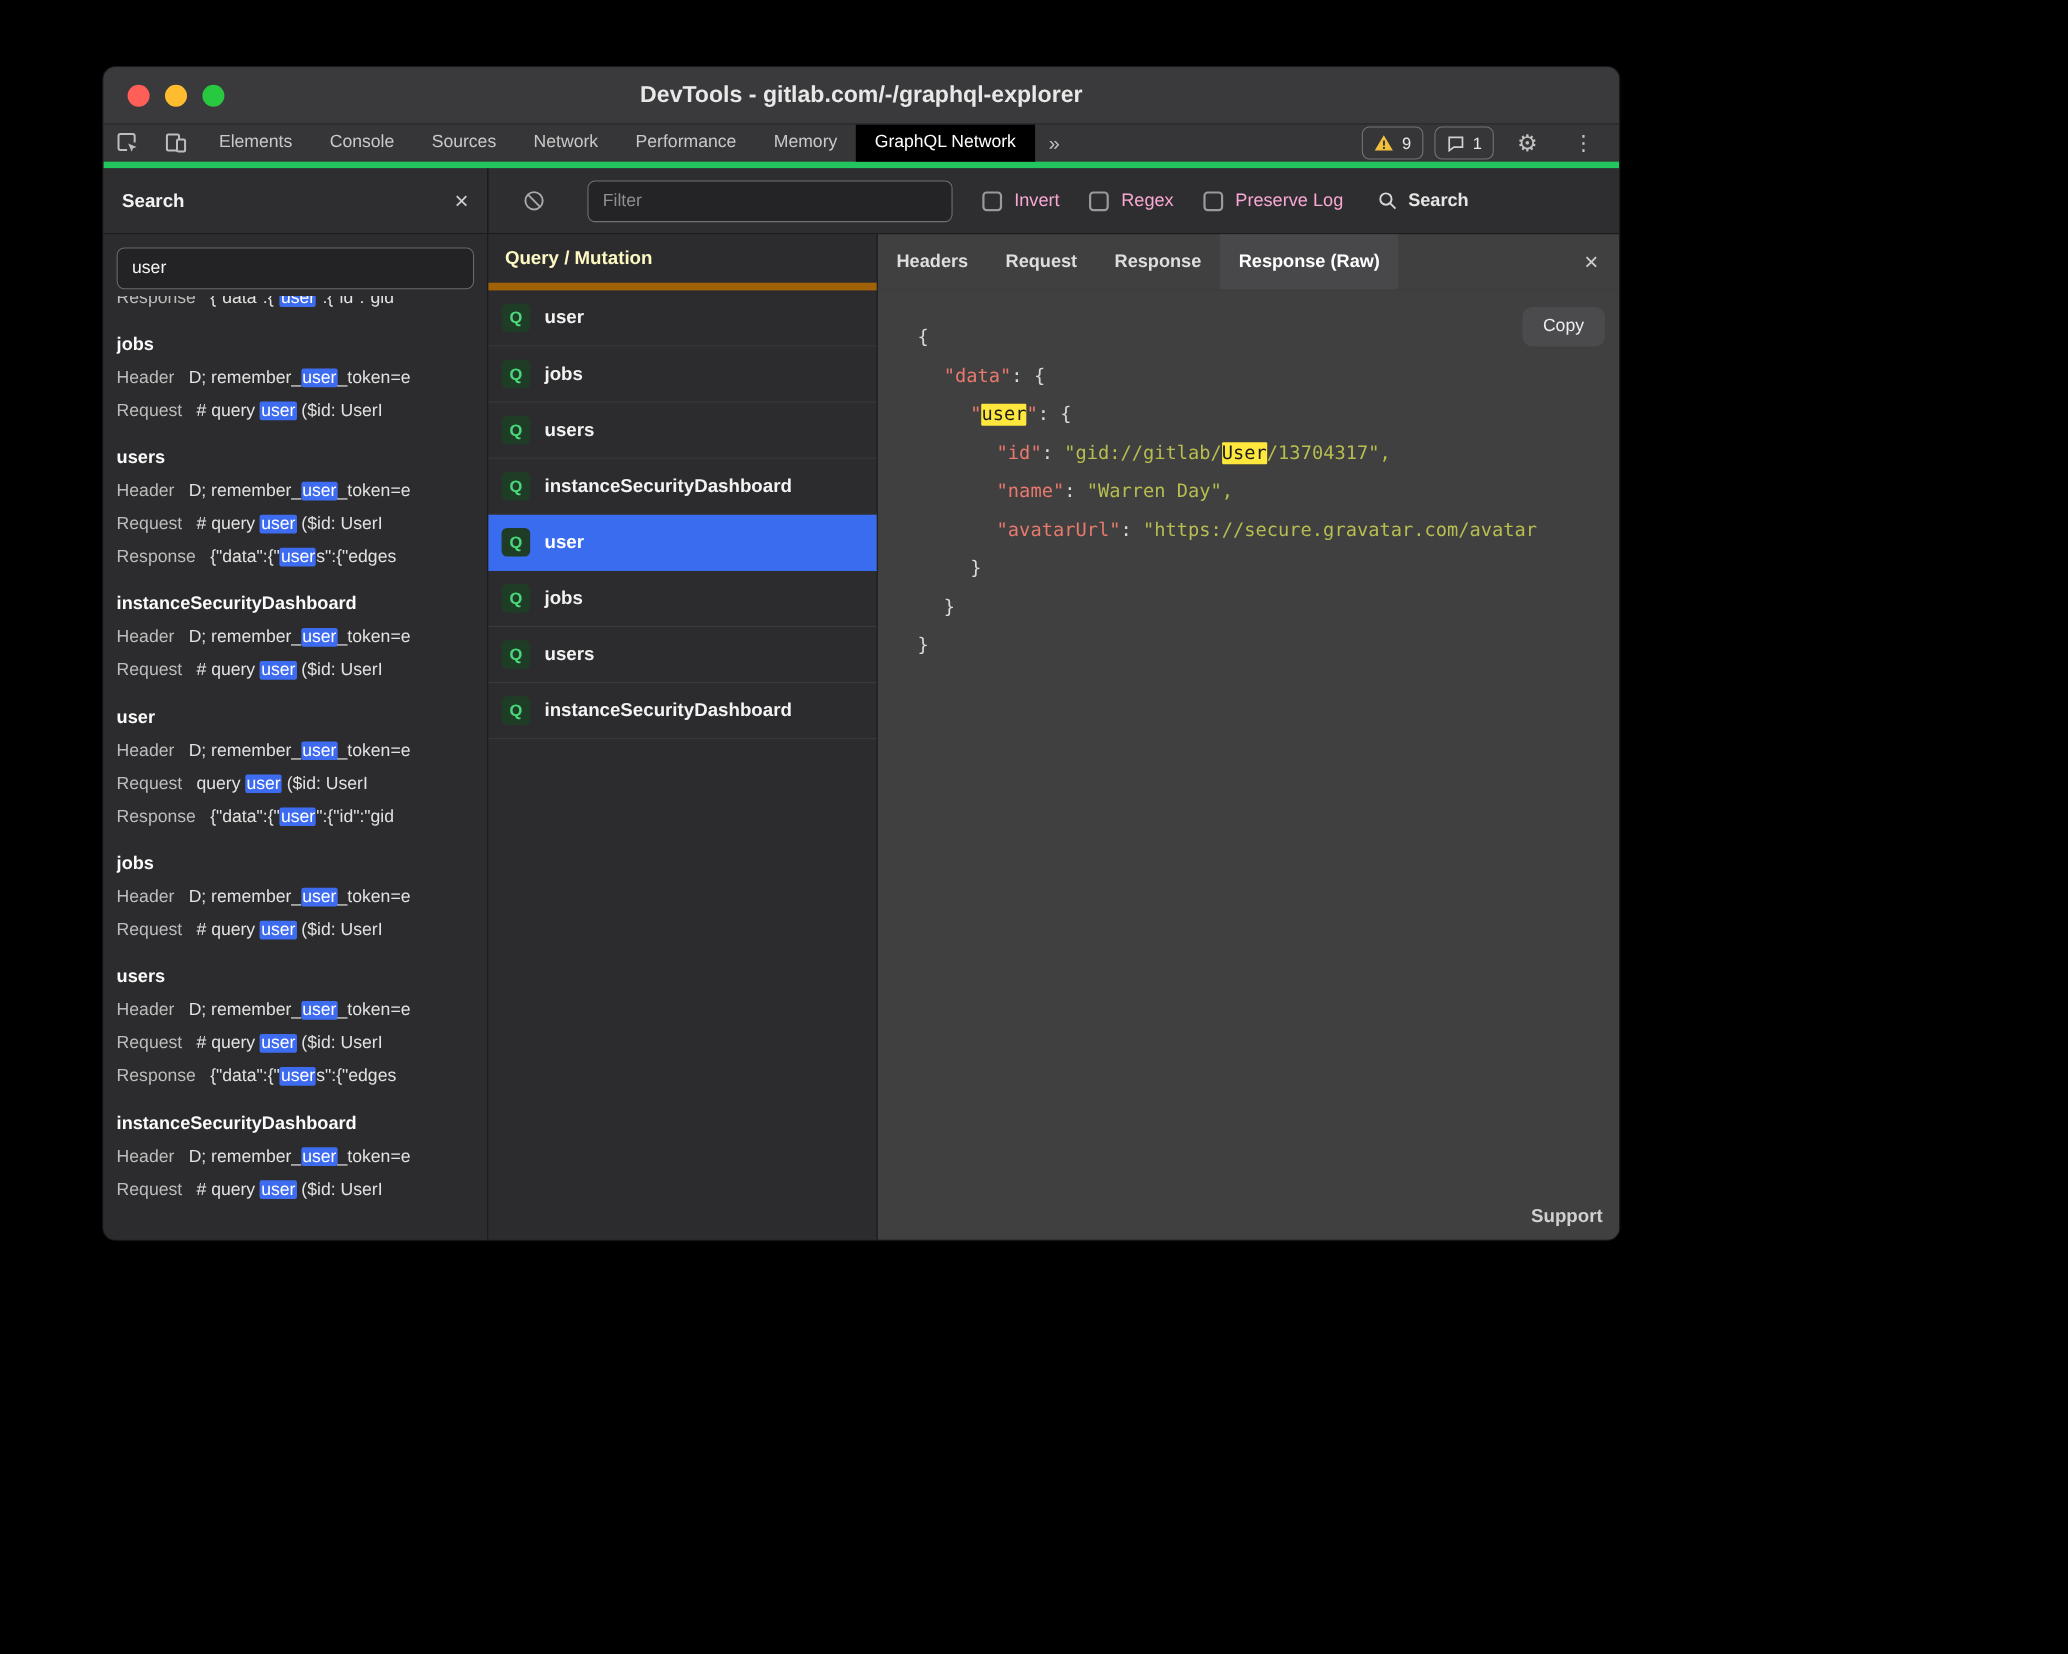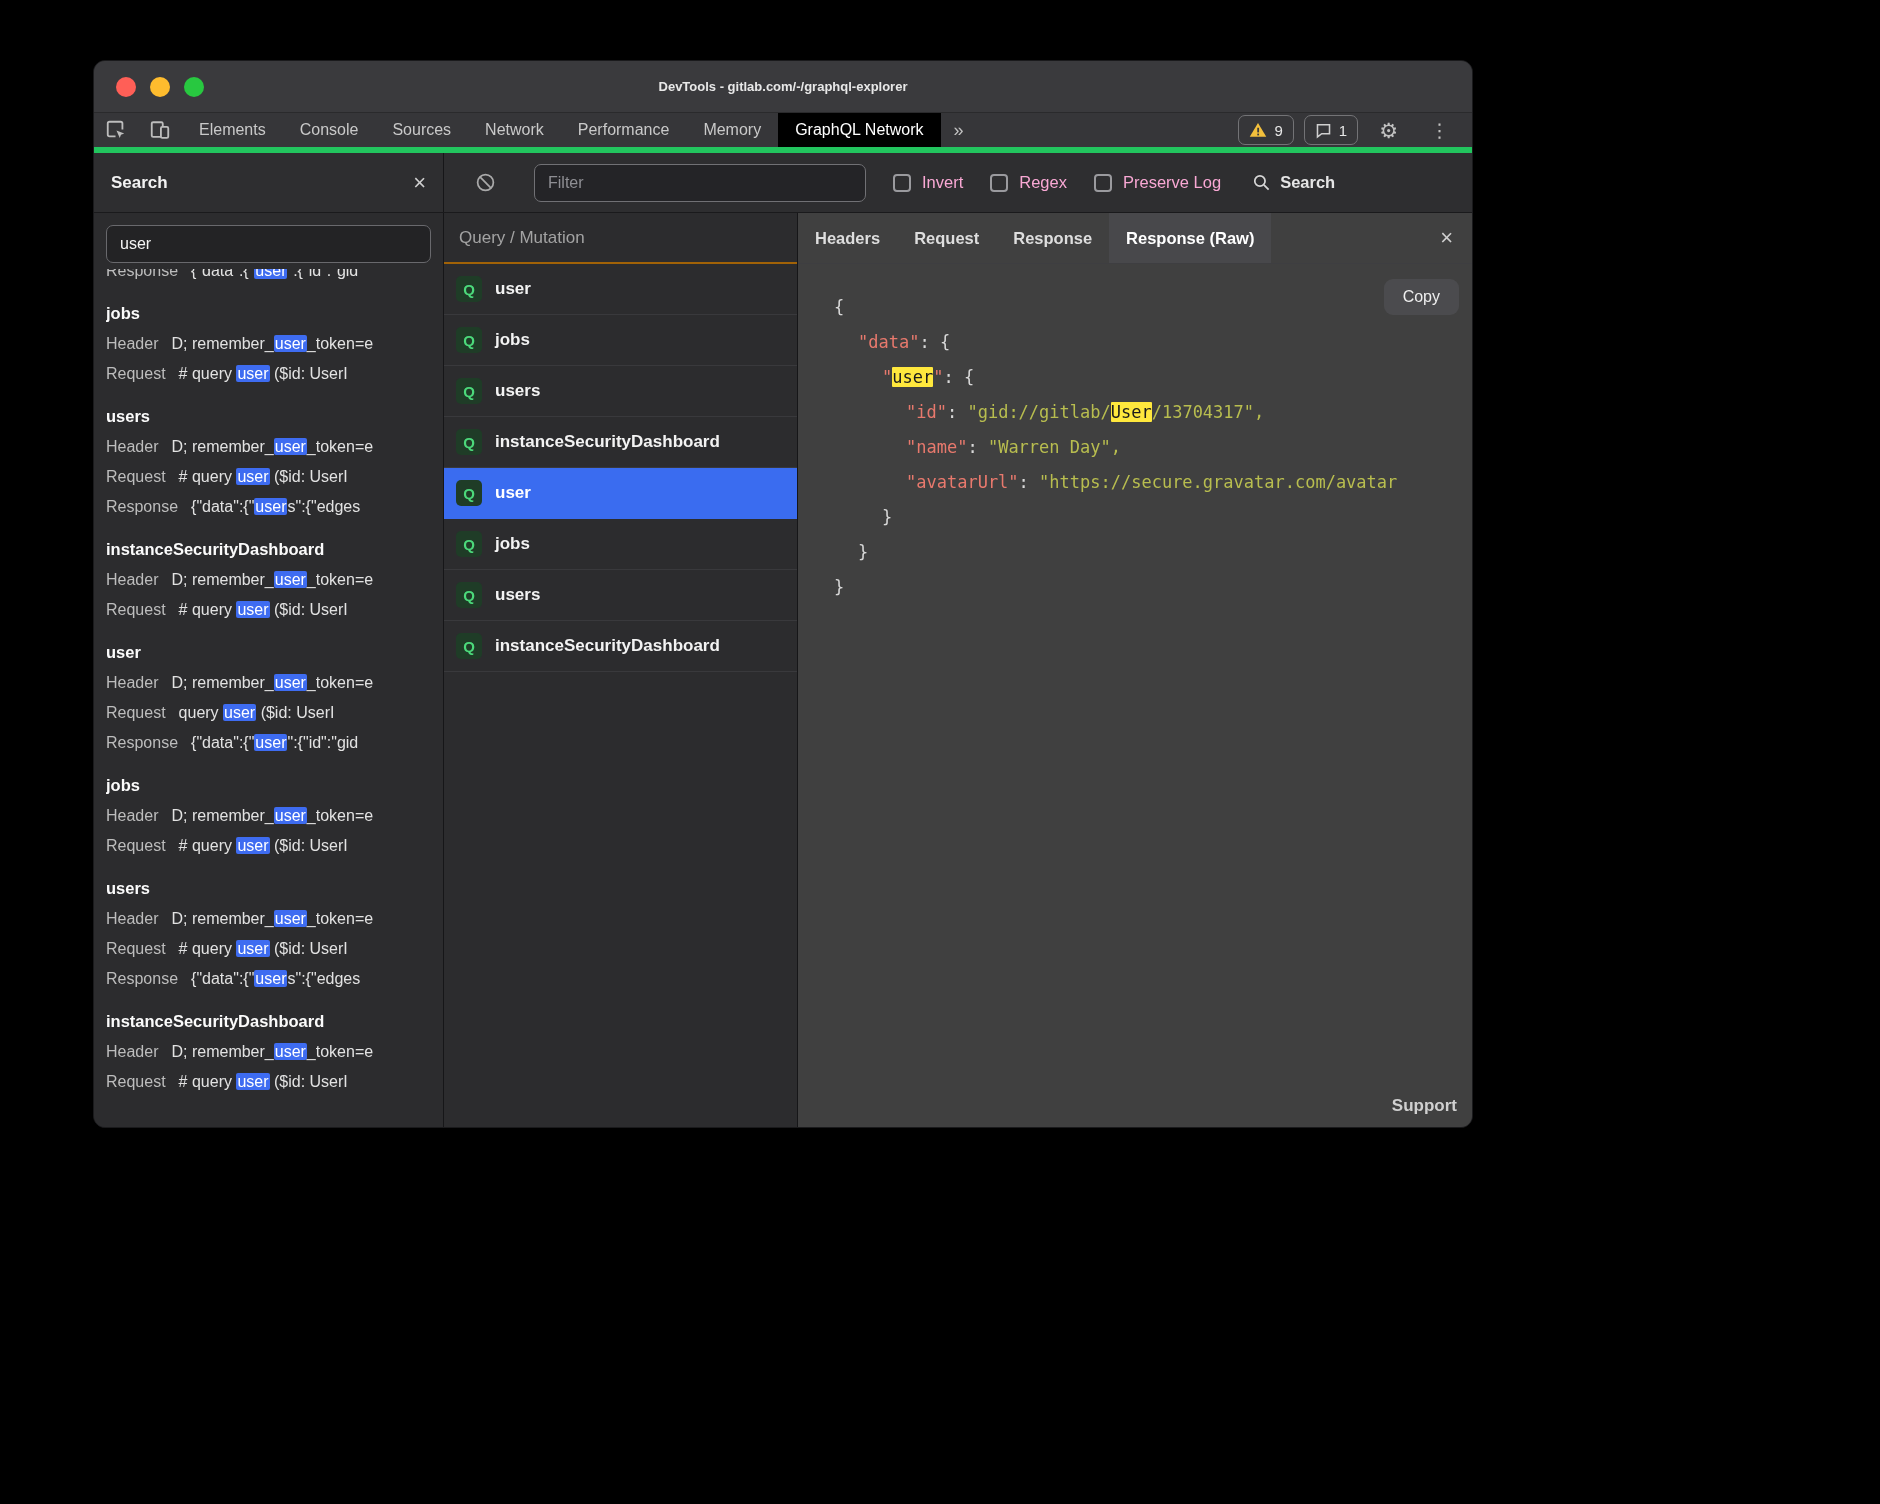--- a/index.html
+++ b/index.html
@@ -14,21 +14,21 @@
     display: flex; flex-direction: column;
     box-shadow: 0 25px 70px rgba(0,0,0,0.7);
     border: 1px solid #1a1a1c;
   }
   
   .titlebar { height: 52px; flex: 0 0 auto; background: #3a3a3d; position: relative;
     display: flex; align-items: center; justify-content: center; border-bottom: 1px solid #2a2a2c; }
   .lights { position: absolute; left: 22px; top: 0; height: 100%; display: flex; align-items: center; gap: 14px; }
   .light { width: 20px; height: 20px; border-radius: 50%; }
   .light.red { background: #ff5f57; } .light.yellow { background: #febc2e; } .light.green { background: #28c840; }
-  .title { color: #e8e8e8; font-size: 13px; font-weight: bold; }
+  .title { color: #e8e8e8; font-size: 21px; font-weight: bold; }
   
   .tabsbar { height: 40px; flex: 0 0 auto; background: #363639; display: flex; align-items: stretch;
     border-bottom: 6px solid #22c55e; color: #c9c9c9; font-size: 16px; }
   .iconbtn { display: flex; align-items: center; justify-content: center; padding: 0 11px; color: #c2c2c2; }
   .tab { display: flex; align-items: center; padding: 0 17px; white-space: nowrap; }
   .tab.active { background: #000; color: #fff; }
   .chev { display: flex; align-items: center; padding: 0 13px; font-size: 18px; color: #c2c2c2; }
   .tab-right { margin-left: auto; display: flex; align-items: center; gap: 10px; padding-right: 12px; }
   .pill { display: flex; align-items: center; gap: 7px; border: 1px solid #737376; border-radius: 7px;
     padding: 3px 10px; font-size: 15px; color: #e6e6e6; height: 30px; }
@@ -58,21 +58,21 @@
   .srow { line-height: 30px; white-space: nowrap; overflow: hidden; color: #e2e2e2; }
   .srow.partial { margin-top: -13px; }
   .slabel { color: #bdbdbd; margin-right: 13px; }
   .bluehl { background: #3e6cf1; color: #fff; border-radius: 2px; padding: 0 1px; }
   .gtitle { font-weight: bold; color: #fbfbfb; margin-top: 12px; line-height: 31px; font-size: 16.5px;
     white-space: nowrap; overflow: hidden; }
   
   .pane-mid { width: 354px; flex: 0 0 auto; border-right: 1px solid #161618; background: #2c2c2e;
     display: flex; flex-direction: column; min-height: 0; }
   .qheader { height: 51px; flex: 0 0 auto; display: flex; align-items: center; padding: 0 15px;
-    font-weight: normal; font-size: 17px; color: #a3a3a3; border-bottom: 2px solid #a16207; }
+    font-weight: bold; font-size: 17px; color: #fef9c3; border-bottom: 7px solid #a16207; }
   .qrow { height: 51px; flex: 0 0 auto; display: flex; align-items: center; gap: 13px; padding: 0 12px;
     border-bottom: 1px solid #39393c; font-weight: bold; font-size: 17px; color: #f3f3f3; }
   .qrow.selected { background: #3a6cf0; border-bottom-color: #3a6cf0; color: #fff; }
   .qbadge { width: 26px; height: 26px; border-radius: 5px; background: #1f3c27; color: #4cd97b;
     font-weight: bold; font-size: 15px; display: flex; align-items: center; justify-content: center; flex: 0 0 auto; }
   
   .pane-right { flex: 1; background: #404040; display: flex; flex-direction: column; position: relative; min-width: 0; }
   .dtabs { height: 51px; flex: 0 0 auto; display: flex; align-items: stretch; border-bottom: 1px solid #3e3e41;
     font-size: 16.5px; color: #dedede; }
   .dtab { display: flex; align-items: center; padding: 0 17px; font-weight: 600; white-space: nowrap; }

